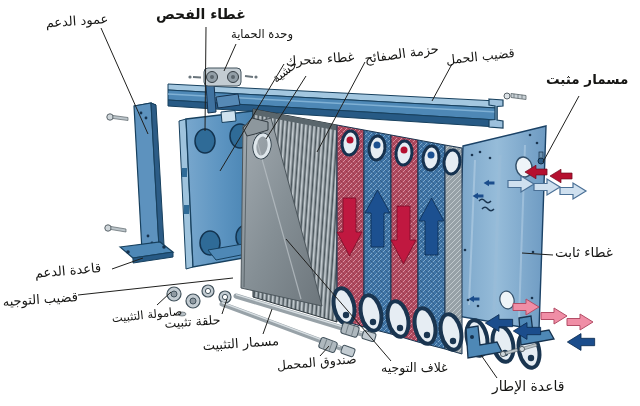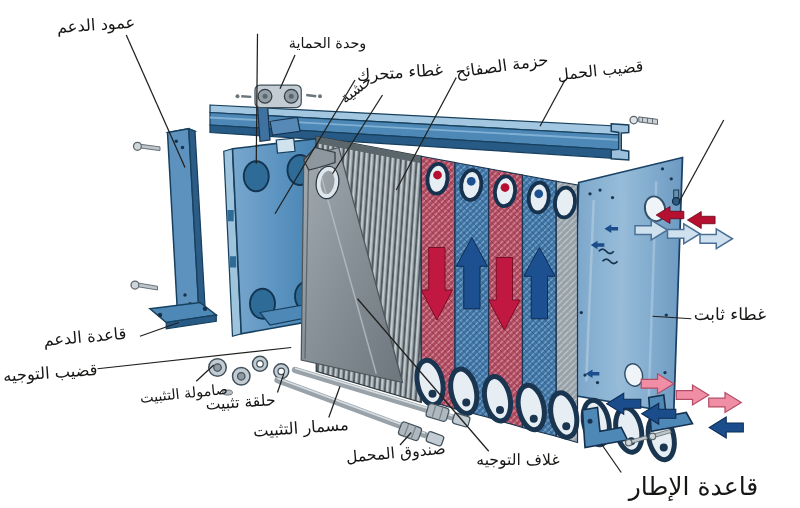--- a/index.html
+++ b/index.html
@@ -16,21 +16,21 @@
   #l-pack{left:363px;top:42px;font-size:13px;transform:rotate(-8deg);}
   #l-loadbar{left:445px;top:47px;font-size:12.5px;transform:rotate(-6deg);}
   #l-pin{left:546px;top:73px;font-size:13.5px;font-weight:bold;}
   #l-supportbase{left:34px;top:261px;font-size:13px;transform:rotate(-5deg);}
   #l-guide{left:2px;top:290px;font-size:13px;transform:rotate(-4deg);}
   #l-nut{left:111px;top:306px;font-size:11.5px;transform:rotate(-6deg);}
   #l-ring{left:164px;top:314px;font-size:12.5px;transform:rotate(-4deg);}
   #l-bolt{left:202px;top:334px;font-size:13px;transform:rotate(-4deg);}
   #l-bearing{left:276px;top:353px;font-size:12.5px;transform:rotate(-5deg);}
   #l-protection{left:381px;top:362px;font-size:12.5px;}
-  #l-framebase{left:492px;top:379px;font-size:20px;margin-left:11px;}
+  #l-framebase{left:492px;top:379px;font-size:14px;}
   #l-fixedcover{left:555px;top:246px;font-size:13.5px;text-align:right;}
 </style>
 </head>
 <body>
 
 <div id="stage">
 <svg id="art" width="640" height="406" viewBox="0 0 640 406">
   <defs>
     <g id="arrR">
           <polygon points="-13,-3.5 0,-3.5 0,-8 13,0 0,8 0,3.5 -13,3.5"></polygon>
@@ -299,25 +299,27 @@
     <line x1="222" y1="314" x2="227" y2="299"></line>
     <line x1="263" y1="334" x2="272" y2="309"></line>
     <line x1="320" y1="356" x2="329" y2="346"></line>
     <line x1="391" y1="361" x2="286" y2="239"></line>
     <line x1="497" y1="378" x2="481" y2="355"></line>
     <line x1="553" y1="255" x2="522" y2="253"></line>
   </g>
 </svg>
 
   <div class="lbl" id="l-support-column">عمود الدعم</div>
+  <div class="lbl" id="l-inspection">غطاء الفحص</div>
   <div class="lbl" id="l-rolling">وحدة الحماية</div>
   <div class="lbl" id="l-movable">غطاء متحرك</div>
   <div class="lbl" id="l-gasket">حشية</div>
   <div class="lbl" id="l-pack">حزمة الصفائح</div>
   <div class="lbl" id="l-loadbar">قضيب الحمل</div>
+  <div class="lbl" id="l-pin">مسمار مثبت</div>
   <div class="lbl" id="l-supportbase">قاعدة الدعم</div>
   <div class="lbl" id="l-guide">قضيب التوجيه</div>
   <div class="lbl" id="l-nut">صامولة التثبيت</div>
   <div class="lbl" id="l-ring">حلقة تثبيت</div>
   <div class="lbl" id="l-bolt">مسمار التثبيت</div>
   <div class="lbl" id="l-bearing">صندوق المحمل</div>
   <div class="lbl" id="l-protection">غلاف التوجيه</div>
   <div class="lbl" id="l-framebase">قاعدة الإطار</div>
   <div class="lbl" id="l-fixedcover">غطاء ثابت</div>
 </div>

